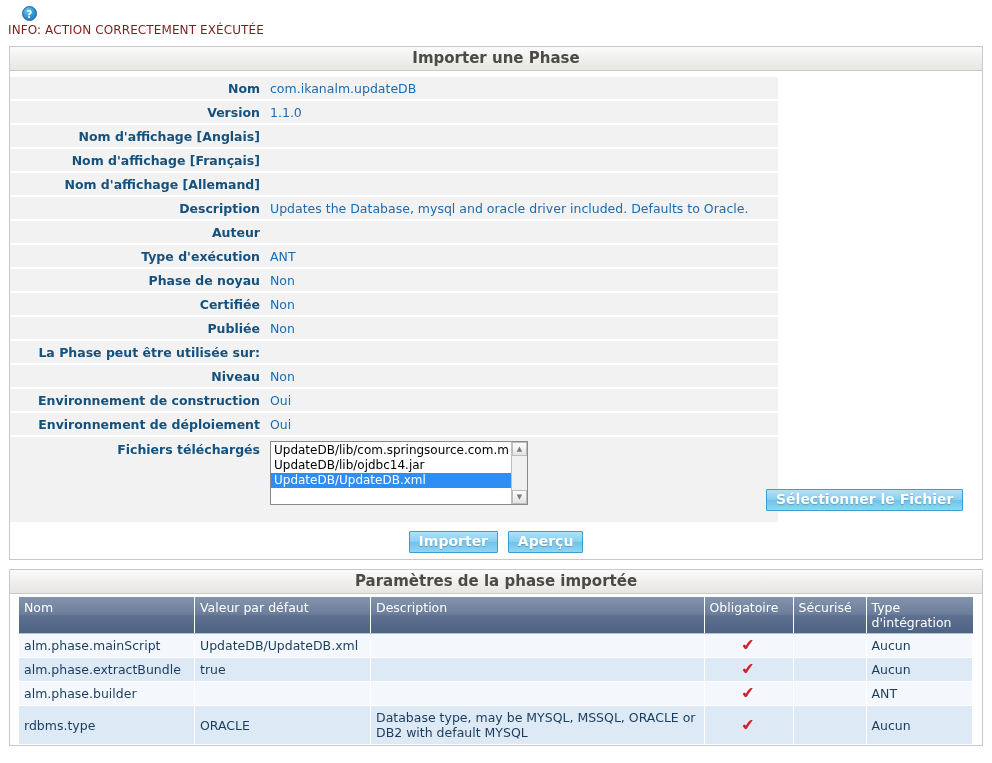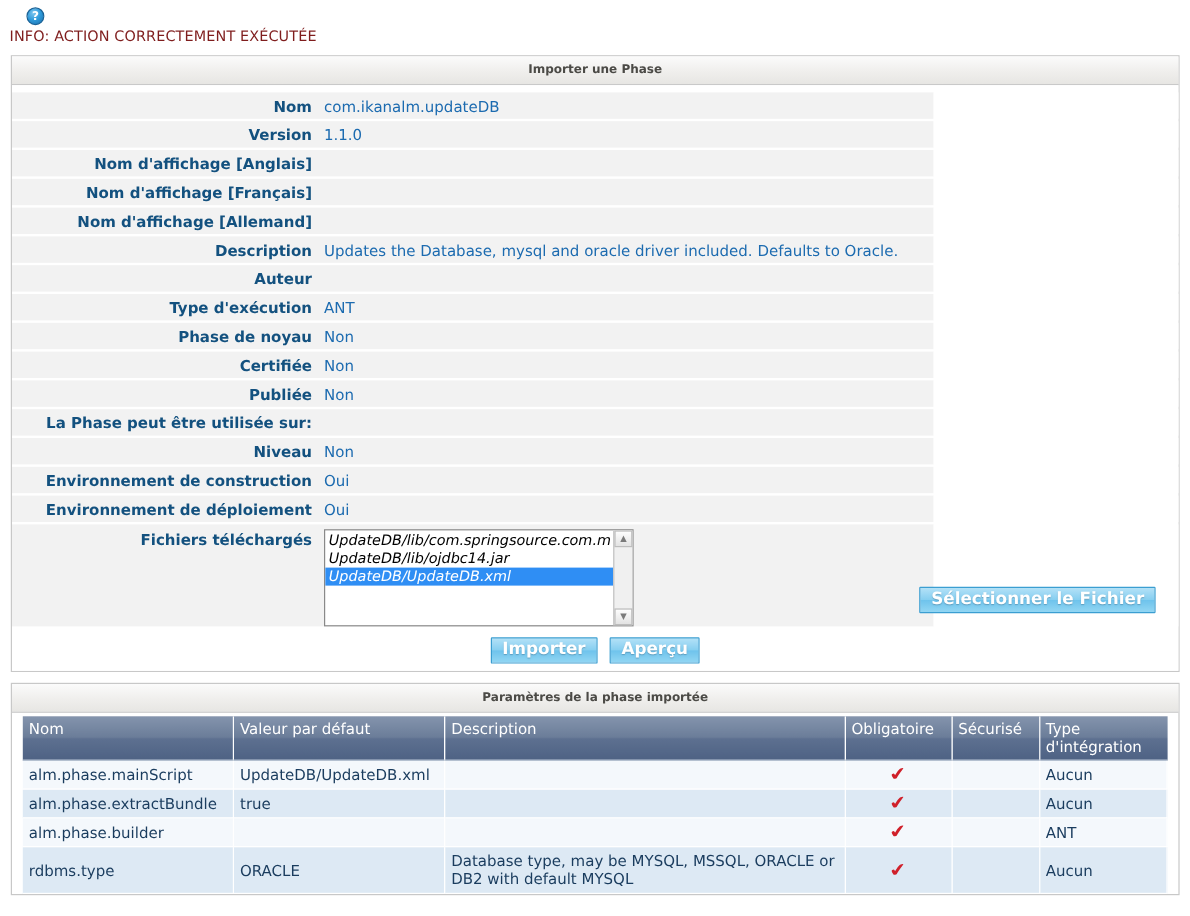--- a/index.html
+++ b/index.html
@@ -56,21 +56,21 @@
     margin: 3px 9px 0 9px;
     border: 1px solid #c8c8c8;
     background: #ffffff;
     box-sizing: border-box;
   }
   .panel-header {
     height: 23px;
     line-height: 23px;
     text-align: center;
     font-weight: bold;
-    font-size: 10px;
+    font-size: 15px;
     color: #4b4a46;
     background: linear-gradient(to bottom, #fbfbfb 0%, #f0efed 52%, #e7e6e3 100%);
     border-bottom: 1px solid #c9c9c9;
   }
   .panel-body { padding: 4px 0 6px 0; background: #ffffff; }
 
   
   .form-table { width: 100%; border-collapse: separate; border-spacing: 0 2px; }
   .form-table td { padding: 0; vertical-align: middle; }
   .lbl-cell {
@@ -92,27 +92,26 @@
     height: 22px;
     width: 508px;
   }
   .pad-cell { background: #ffffff; }
   .row-tall .lbl-cell, .row-tall .val-cell { height: 80px; vertical-align: top; padding-top: 4px !important; }
   .row-tall .lbl-cell { vertical-align: top; padding-top: 5px !important; }
 
   
   .listbox {
     width: 258px;
-    height: 81px;
+    height: 64px;
     border: 1px solid #898989;
     background: #ffffff;
     display: flex;
     box-sizing: border-box;
     font-size: 12px;
-    font-style: italic;
   }
   .listbox-items { flex: 1; overflow: hidden; padding: 1px 0 0 0; }
   .listbox-item {
     height: 15px;
     line-height: 15px;
     padding-left: 3px;
     color: #000000;
     white-space: nowrap;
     overflow: hidden;
     cursor: pointer;

